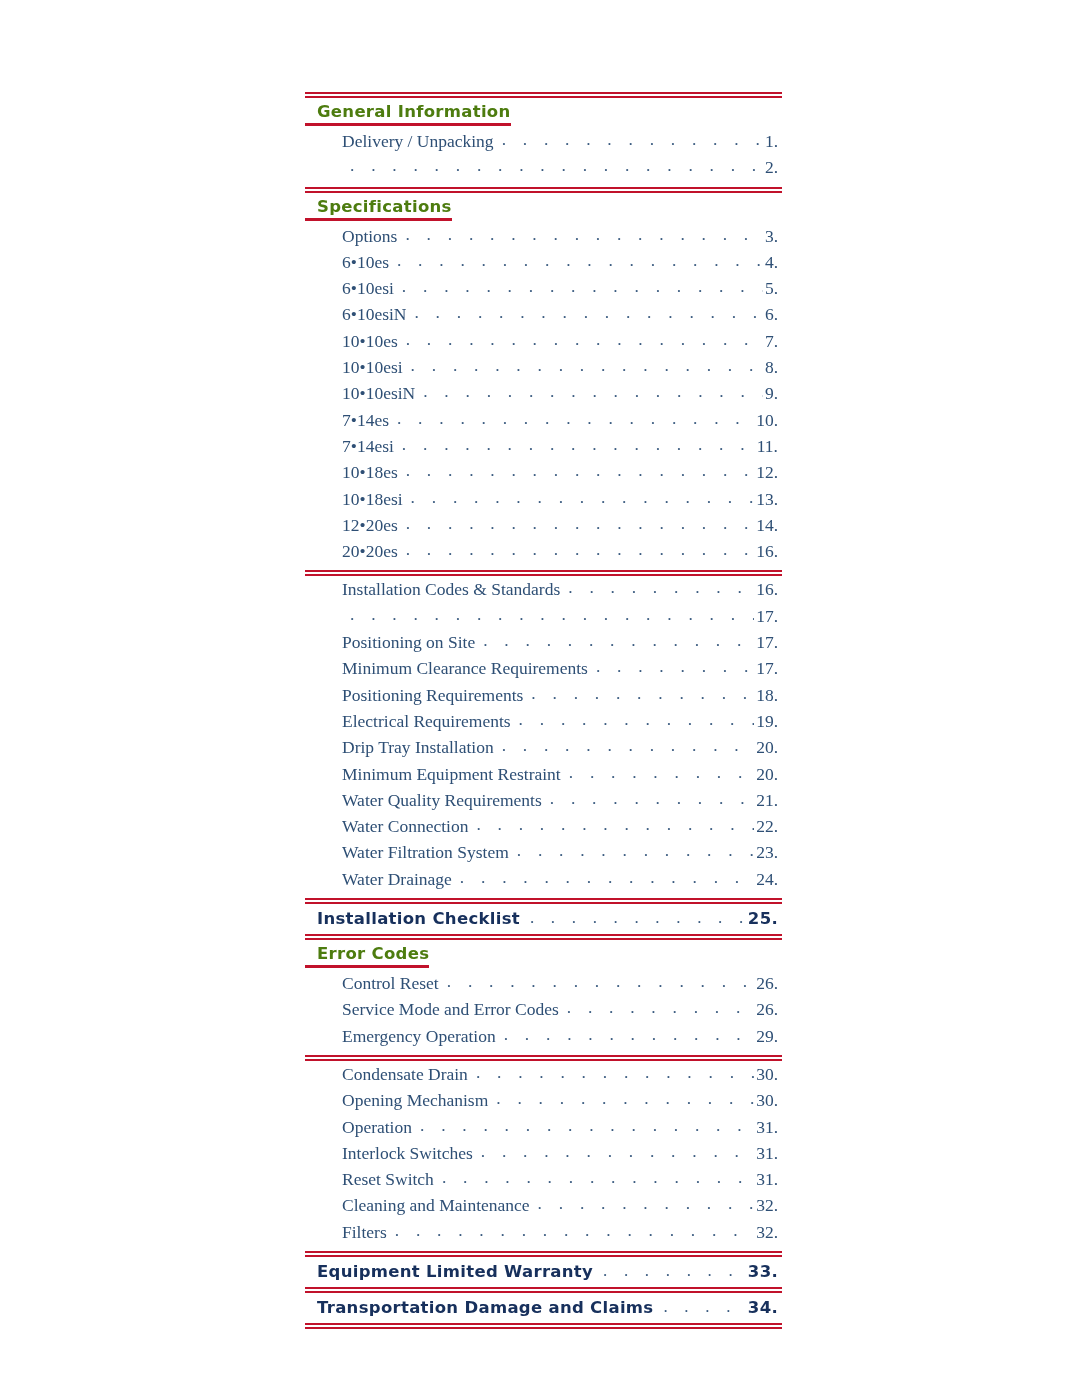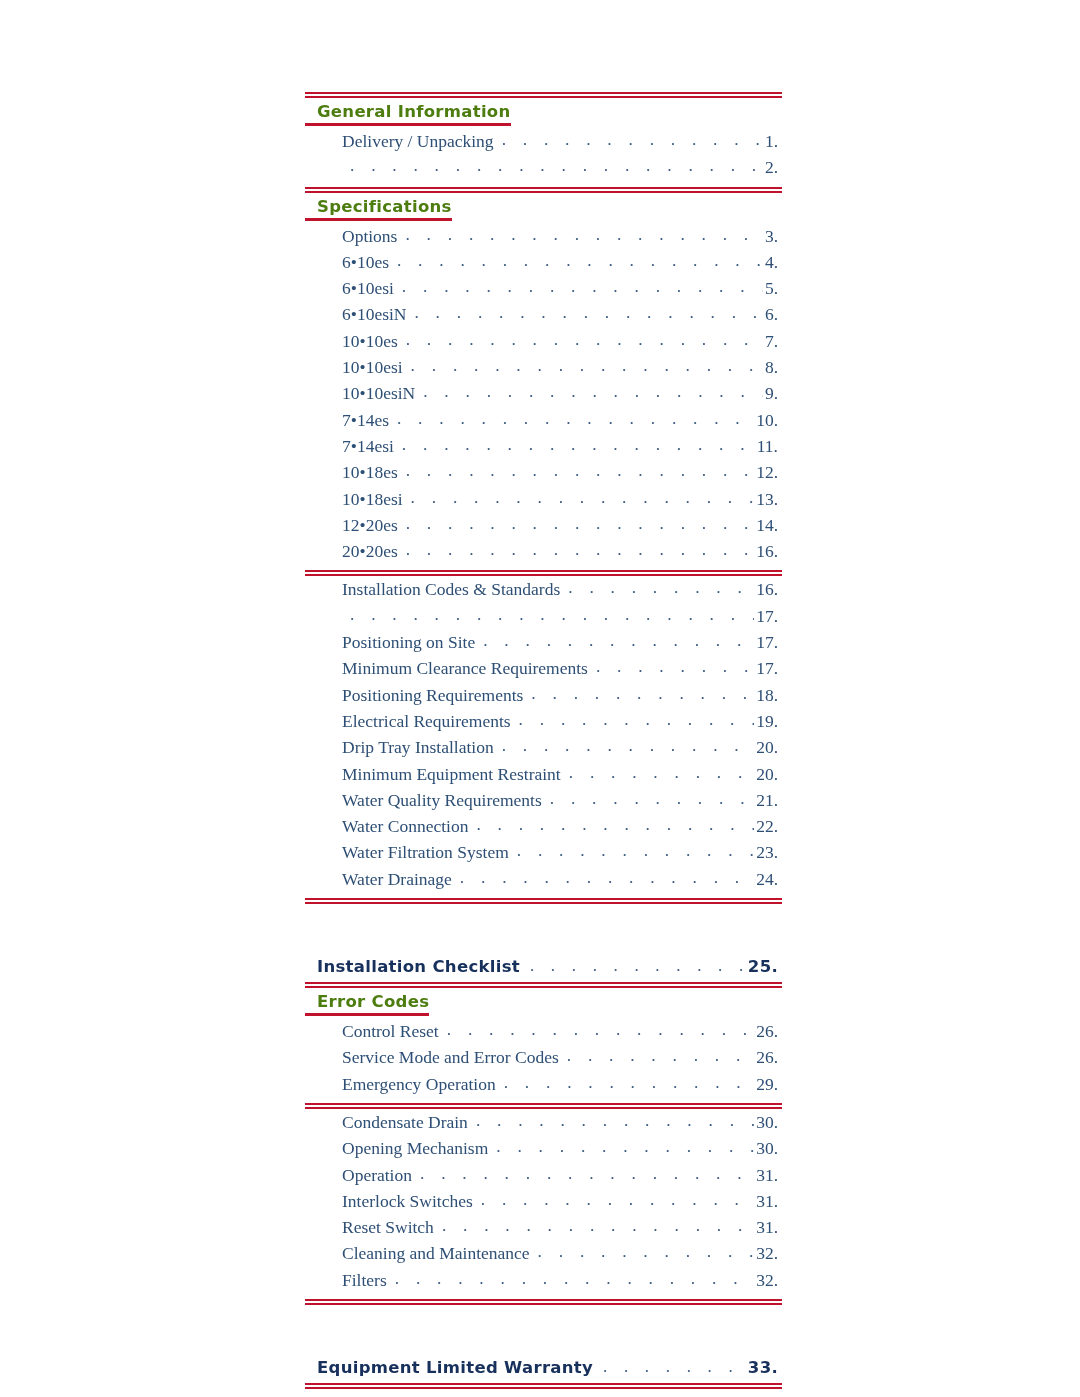--- a/index.html
+++ b/index.html
@@ -66,21 +66,20 @@
     align-items: baseline;
     padding-left: 12px;
     padding-top: 5px;
     padding-bottom: 5px;
     font-family: "DejaVu Sans", sans-serif;
     font-weight: bold;
     font-size: 16.5px;
     letter-spacing: 0.3px;
     color: #17305c;
     line-height: 20px;
-    margin-top: 48px;
   }
   .heading-entry .he-label { white-space: nowrap; }
   .heading-entry .he-leader {
     flex: 1 1 auto;
     overflow: hidden;
     white-space: nowrap;
     margin: 0 2px 0 10px;
     color: #3a5b80;
     font-family: "Liberation Serif", serif;
     font-weight: normal;

